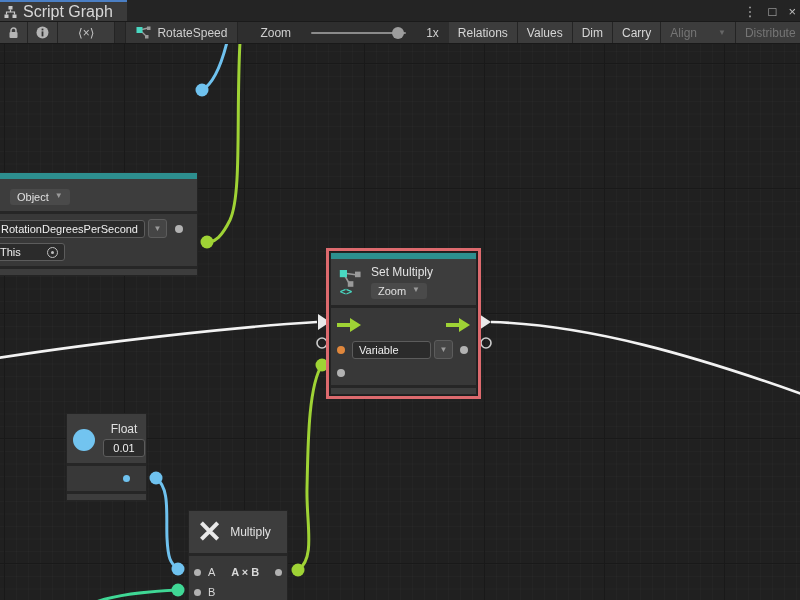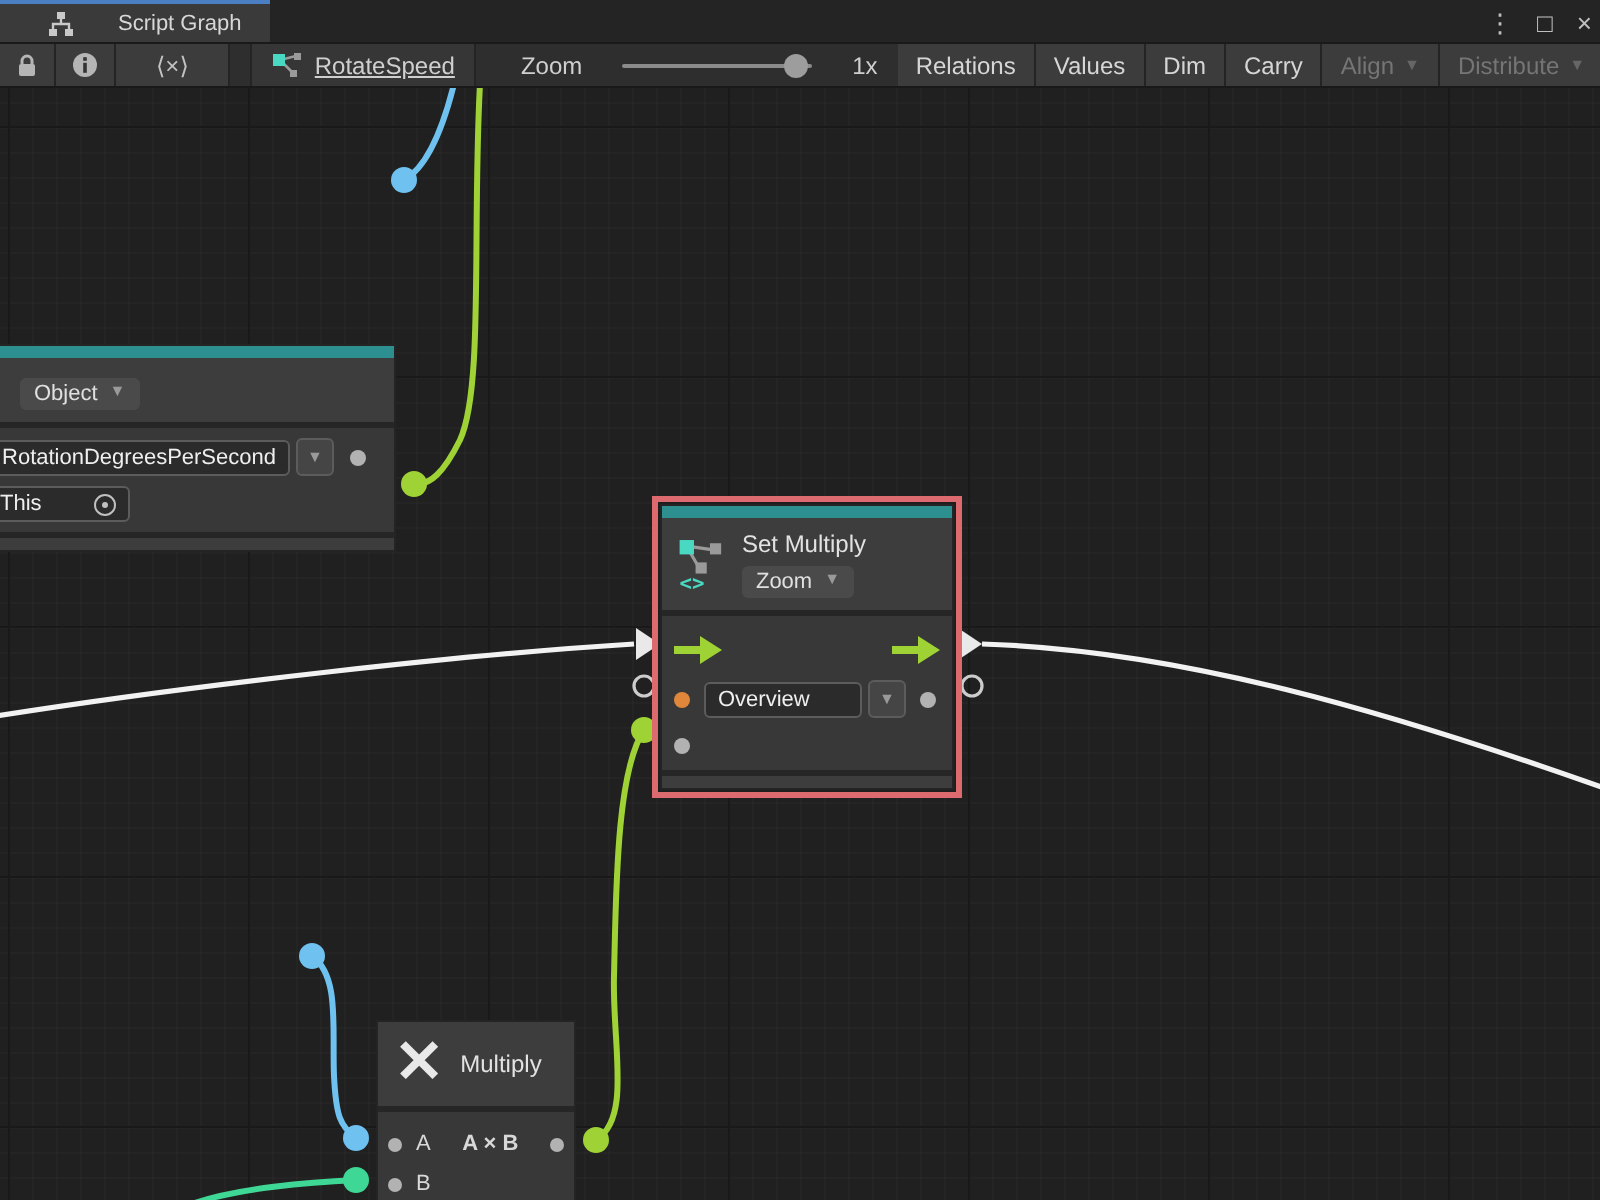--- a/index.html
+++ b/index.html
@@ -3,35 +3,35 @@
 <meta charset="utf-8">
 <style>
   * { margin:0; padding:0; box-sizing:border-box; }
   html,body { width:800px; height:600px; overflow:hidden; background:#202020;
               font-family:"Liberation Sans", sans-serif; }
   .window { position:relative; width:800px; height:600px; background:#202020; }
 
   
   .titlebar { position:absolute; top:0; left:0; right:0; height:22px; background:#242424;
               display:flex; align-items:stretch; border-bottom:1px solid #1a1a1a; }
-  .tab { display:flex; align-items:center; gap:22px; padding:0 14px 0 24px; background:#3a3a3a;
-         border-top:2px solid #4b7fc4; color:#d8d8d8; font-size:11px; }
+  .tab { display:flex; align-items:center; gap:6px; padding:0 14px 0 4px; background:#3a3a3a;
+         border-top:2px solid #4b7fc4; color:#d8d8d8; font-size:16px; }
   .win-controls { position:absolute; right:4px; top:0; height:22px; display:flex; align-items:center;
                   gap:12px; color:#bfbfbf; font-size:13px; }
   .win-controls span { cursor:default; line-height:1; }
 
   
   .toolbar { position:absolute; top:22px; left:0; right:0; height:22px; background:#2e2e2e;
              display:flex; align-items:stretch; font-size:12px; color:#d6d6d6;
              border-bottom:1px solid #191919; white-space:nowrap; overflow:hidden; }
   .tbtn { display:flex; align-items:center; justify-content:center; padding:0 9px;
           background:#3c3c3c; border-right:1px solid #242424; color:#d6d6d6; }
   .tbtn.icon-btn { padding:0 8px; }
   .tbtn.wide { padding:0 20px; }
-  .tbtn.disabled { color:#757575; }
+  .tbtn.disabled { color:#757575;gap:16px; }
   .chev { font-size:8px; margin-left:5px; color:#9a9a9a; }
   .tbtn.disabled .chev { color:#666; }
   .breadcrumb { display:flex; align-items:center; gap:6px; padding:0 10px; margin-left:10px;
                 background:#363636; border-right:1px solid #242424; border-left:1px solid #242424; }
   .zoomctl { display:flex; align-items:center; margin-left:22px; margin-right:8px; gap:20px; color:#cfcfcf; }
   .slider { position:relative; width:95px; height:2px; background:#8b8b8b; border-radius:1px; }
   .slider .handle { position:absolute; top:-5px; right:2px; width:12px; height:12px; border-radius:50%;
                     background:#9d9d9d; }
   .right-group { display:flex; align-items:stretch; margin-left:2px; }
 
@@ -130,21 +130,21 @@
     </div>
 
     <div class="breadcrumb">
       <svg width="15" height="13" viewBox="0 0 15 13">
         <path d="M4 4 L12 2" stroke="#9a9a9a" stroke-width="1.3"></path>
         <path d="M4 4 L10 10" stroke="#9a9a9a" stroke-width="1.3"></path>
         <rect x="0.5" y="1" width="6" height="6" fill="#49d8c2"></rect>
         <rect x="11" y="0.5" width="3.5" height="3.5" fill="#9a9a9a"></rect>
         <rect x="9" y="9" width="3.5" height="3.5" fill="#9a9a9a"></rect>
       </svg>
-      <span style="color:#cfcfcf;text-decoration:underline;">RotateSpeed</span>
+      <span style="color:#cfcfcf;">RotateSpeed</span>
     </div>
 
     <div class="zoomctl">
       <span>Zoom</span>
       <div class="slider">
         <div class="handle"></div>
       </div>
       <span>1x</span>
     </div>
 
@@ -278,34 +278,50 @@
               <polygon points="13,0 24,7 13,14" fill="#9fd335"></polygon>
           </svg>
           <svg width="24" height="14" viewBox="0 0 24 14">
             <rect x="0" y="5" width="13" height="4" fill="#9fd335"></rect>
               <polygon points="13,0 24,7 13,14" fill="#9fd335"></polygon>
           </svg>
         </div>
         <div class="row" style="margin-top:4px;">
           <span class="port orange"></span>
           <span class="field" style="margin-left:7px; width:79px;">
-            <span>Overview</span>
+            <span>Variable</span>
           </span>
           <span class="fbtn">
             <span class="chev" style="margin:0;">▼</span>
           </span>
           <span class="port" style="margin-left:7px;"></span>
         </div>
         <div class="row" style="margin-top:10px;">
           <span class="port"></span>
         </div>
       </div>
       <div class="footer"></div>
     </div>
 
+    <div class="node" style="left:66px; top:369px; width:81px;">
+      <div class="hdr" style="padding:8px 6px 6px;">
+        <span class="float-icon"></span>
+        <div style="text-align:center;">
+          <span class="title">Float</span>
+          <span class="field" style="margin-top:3px; width:42px; justify-content:center;">
+            <span>0.01</span>
+          </span>
+        </div>
+      </div>
+      <div class="sep"></div>
+      <div class="body row" style="height:25px; justify-content:flex-end;">
+        <span class="port blue" style="margin-right:8px; width:7px; height:7px;"></span>
+      </div>
+      <div class="footer"></div>
+    </div>
 
     <div class="node" style="left:188px; top:466px; width:100px; height:110px;">
       <div class="hdr" style="padding:8px 8px;">
         <span class="x-icon">✕</span>
         <span class="title">Multiply</span>
       </div>
       <div class="sep"></div>
       <div class="body" style="padding:6px 5px;">
         <div class="row" style="height:20px;">
           <span class="port" style="width:7px;height:7px;"></span>

